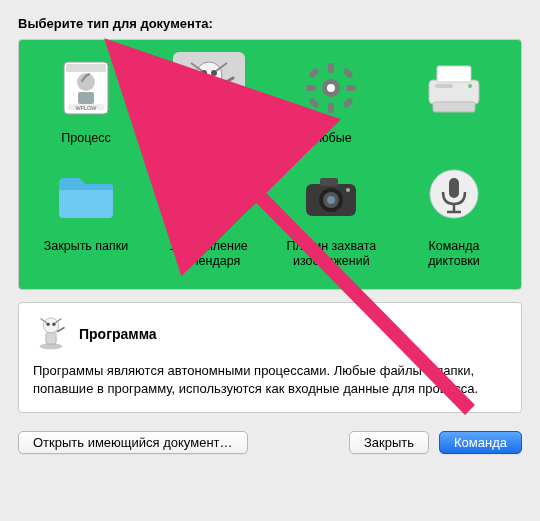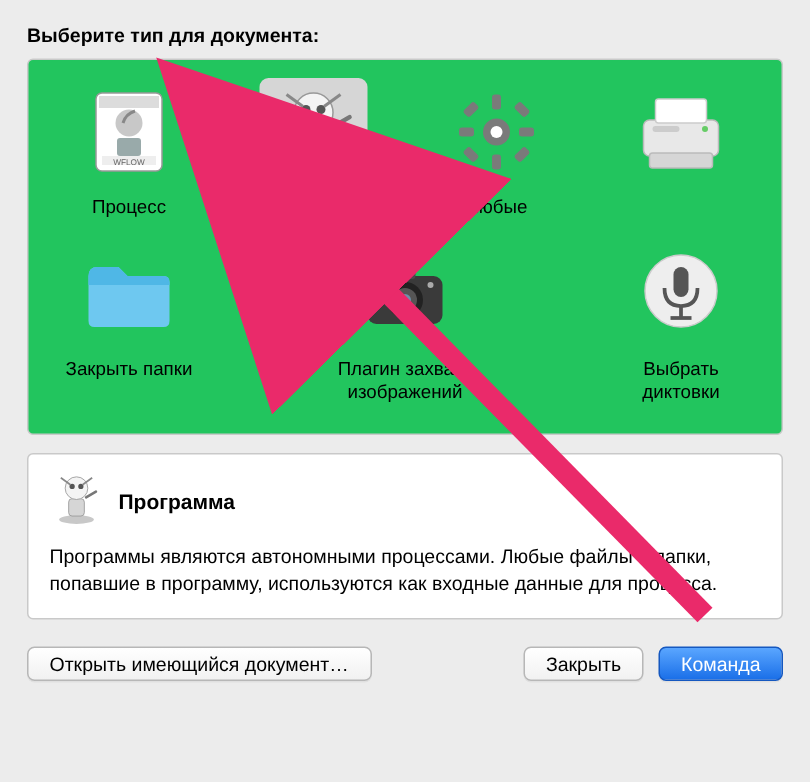--- a/index.html
+++ b/index.html
@@ -193,20 +193,34 @@
       <div class="cell">
         <div class="icon-wrap">
           <svg width="62" height="56" viewBox="0 0 62 56">
             <path d="M4 16 Q4 10 10 10 L24 10 L30 16 L54 16 Q58 16 58 20 L58 46 Q58 50 54 50 L8 50 Q4 50 4 46 Z" fill="#6ec8f0"></path>
             <path d="M4 22 L58 22 L58 20 Q58 16 54 16 L30 16 L24 10 L10 10 Q4 10 4 16 Z" fill="#4fb7e6"></path>
           </svg>
         </div>
         <div class="label">Закрыть папки</div>
       </div>
 
+      <div class="cell">
+        <div class="icon-wrap">
+          <svg width="60" height="60" viewBox="0 0 60 60">
+            <rect x="6" y="8" width="48" height="46" rx="5" fill="#fff" stroke="#ccc"></rect>
+            <rect x="6" y="8" width="48" height="16" rx="5" fill="#e2483b"></rect>
+            <rect x="6" y="19" width="48" height="5" fill="#e2483b"></rect>
+            <text x="30" y="20" font-size="8" text-anchor="middle" fill="#fff" font-family="Arial">JUL</text>
+            <text x="30" y="48" font-size="26" font-weight="400" text-anchor="middle" fill="#444" font-family="Arial">17</text>
+            <circle cx="16" cy="8" r="2.2" fill="#888"></circle>
+            <circle cx="44" cy="8" r="2.2" fill="#888"></circle>
+          </svg>
+        </div>
+        <div class="label">Уведомление Календаря</div>
+      </div>
 
       <div class="cell">
         <div class="icon-wrap">
           <svg width="62" height="56" viewBox="0 0 62 56">
             <rect x="6" y="16" width="50" height="32" rx="6" fill="#3a3a3a"></rect>
             <rect x="20" y="10" width="18" height="8" rx="2" fill="#4a4a4a"></rect>
             <circle cx="31" cy="32" r="12" fill="#222"></circle>
             <circle cx="31" cy="32" r="8" fill="#555"></circle>
             <circle cx="31" cy="32" r="4" fill="#8cf" opacity="0.5"></circle>
             <circle cx="48" cy="22" r="2" fill="#aaa"></circle>
@@ -218,21 +232,21 @@
       <div class="cell">
         <div class="icon-wrap">
           <svg width="56" height="60" viewBox="0 0 56 60">
             <circle cx="28" cy="28" r="24" fill="#eee" stroke="#ccc"></circle>
             <rect x="23" y="12" width="10" height="20" rx="5" fill="#555"></rect>
             <path d="M17 26 Q17 38 28 38 Q39 38 39 26" stroke="#555" stroke-width="2.5" fill="none"></path>
             <line x1="28" y1="38" x2="28" y2="46" stroke="#555" stroke-width="2.5"></line>
             <line x1="21" y1="46" x2="35" y2="46" stroke="#555" stroke-width="2.5"></line>
           </svg>
         </div>
-        <div class="label">Выбрать диктовки</div>
+        <div class="label">Команда диктовки</div>
       </div>
 
     </div>
   </div>
 
   <div class="desc-box">
     <div class="desc-head">
       <span>
         <svg width="36" height="36" viewBox="0 0 62 62">
           <ellipse cx="31" cy="54" rx="20" ry="5" fill="#c8c8c8"></ellipse>

